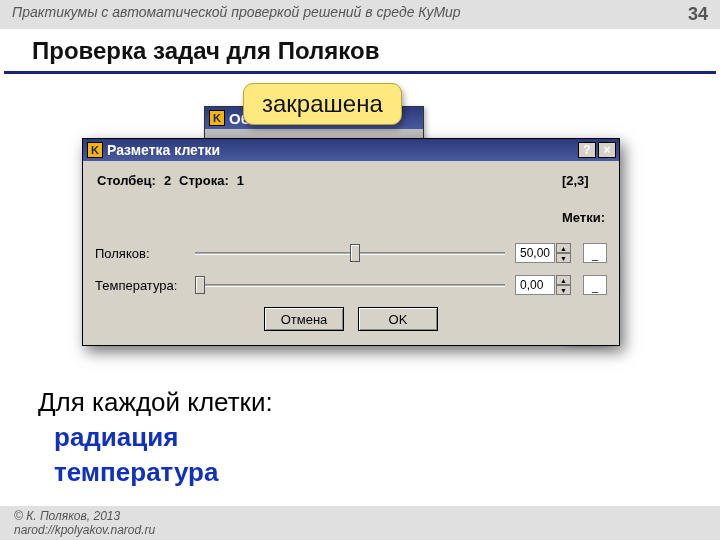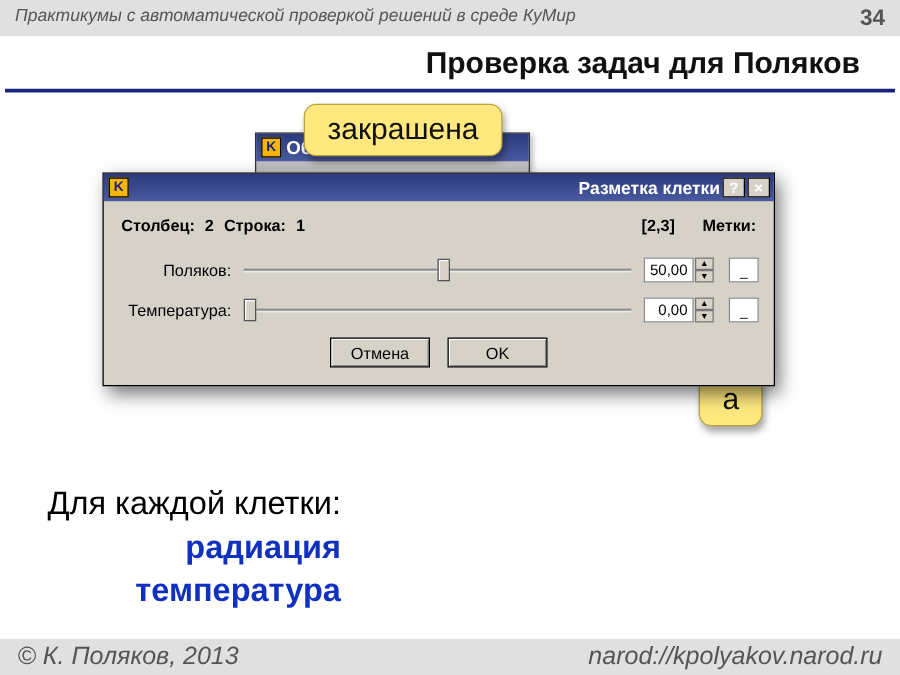--- a/index.html
+++ b/index.html
@@ -1,15 +1,15 @@
 <!DOCTYPE html>
 <html><head>
 <meta charset="utf-8">
 <style>
-  * { box-sizing: border-box; margin: 0; padding: 0; text-align: right; }
+  * { box-sizing: border-box; margin: 0; padding: 0; }
   body {
     width: 720px; height: 540px;
     background: #fff;
     font-family: Arial, sans-serif;
     position: relative;
     overflow: hidden;
   }
   .header-strip {
     background: #e0e0e0;
     padding: 4px 12px;
@@ -104,21 +104,21 @@
     font-size: 12px; font-weight: bold;
     font-family: Arial;
     line-height: 1;
   }
   .dlg-body { padding: 12px 12px 14px; }
   .coords-row {
     display: flex; justify-content: space-between;
     font-size: 13px; margin-bottom: 18px; padding: 0 2px; font-weight: bold;
   }
   .coords-row .left-g { display: flex; gap: 8px; }
-  .coords-row .right-g { display: flex; gap: 22px; }
+  .coords-row .right-g { display: flex; gap: 22px; flex-direction: column; }
   .param-row {
     display: flex; align-items: center;
     margin-bottom: 12px;
   }
   .param-row .lbl { width: 90px; font-size: 13px; }
   .slider-wrap {
     flex: 1;
     display: flex; align-items: center;
     padding: 0 4px 0 10px;
   }
@@ -178,21 +178,22 @@
     line-height: 1.35;
   }
   .bottom-text .kw { color: #1030c0; font-weight: bold; margin-left: 16px; display:block; }
   .footer {
     position: absolute;
     left: 0; right: 0; bottom: 0;
     background: #e0e0e0;
     display: flex; justify-content: space-between;
     font-style: italic; color: #555;
     padding: 3px 14px;
-    font-size: 20px;
+    font-size: 12px;
+    flex-direction: column;
   }
 </style>
 </head>
 <body>
 
 <div class="header-strip">
   <span>Практикумы с автоматической проверкой решений в среде КуМир</span>
   <span class="pn">34</span>
 </div>
 

